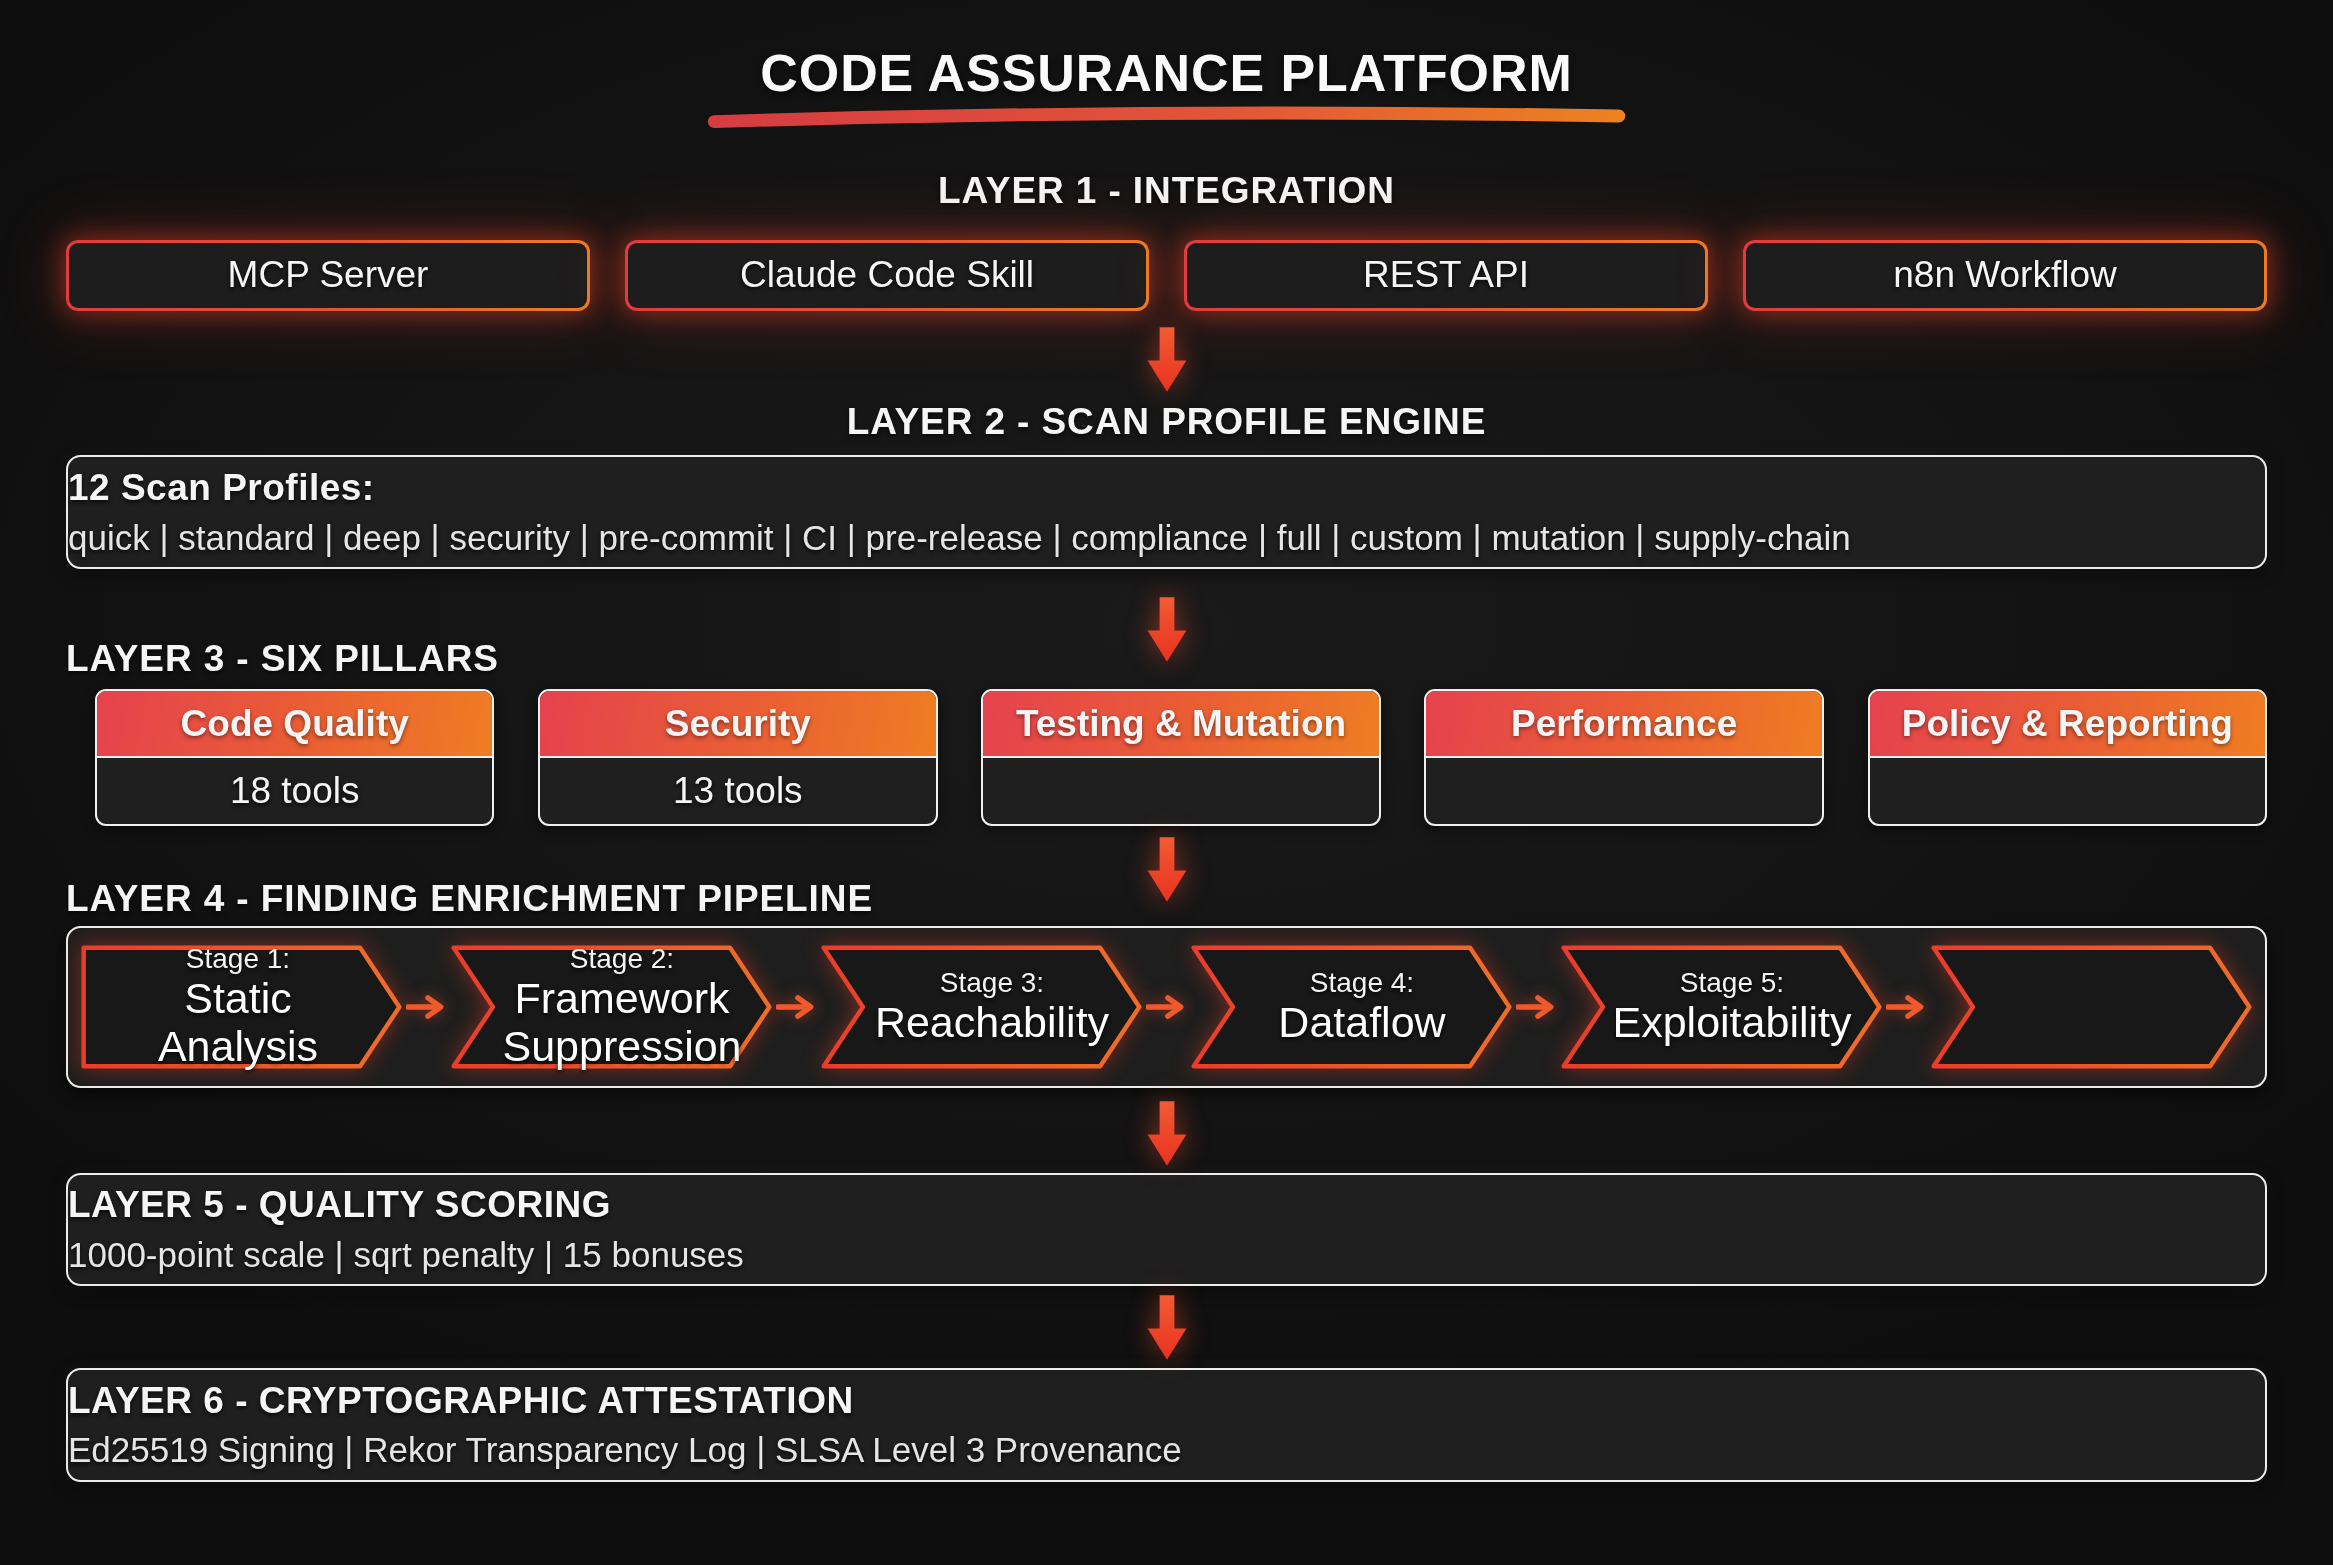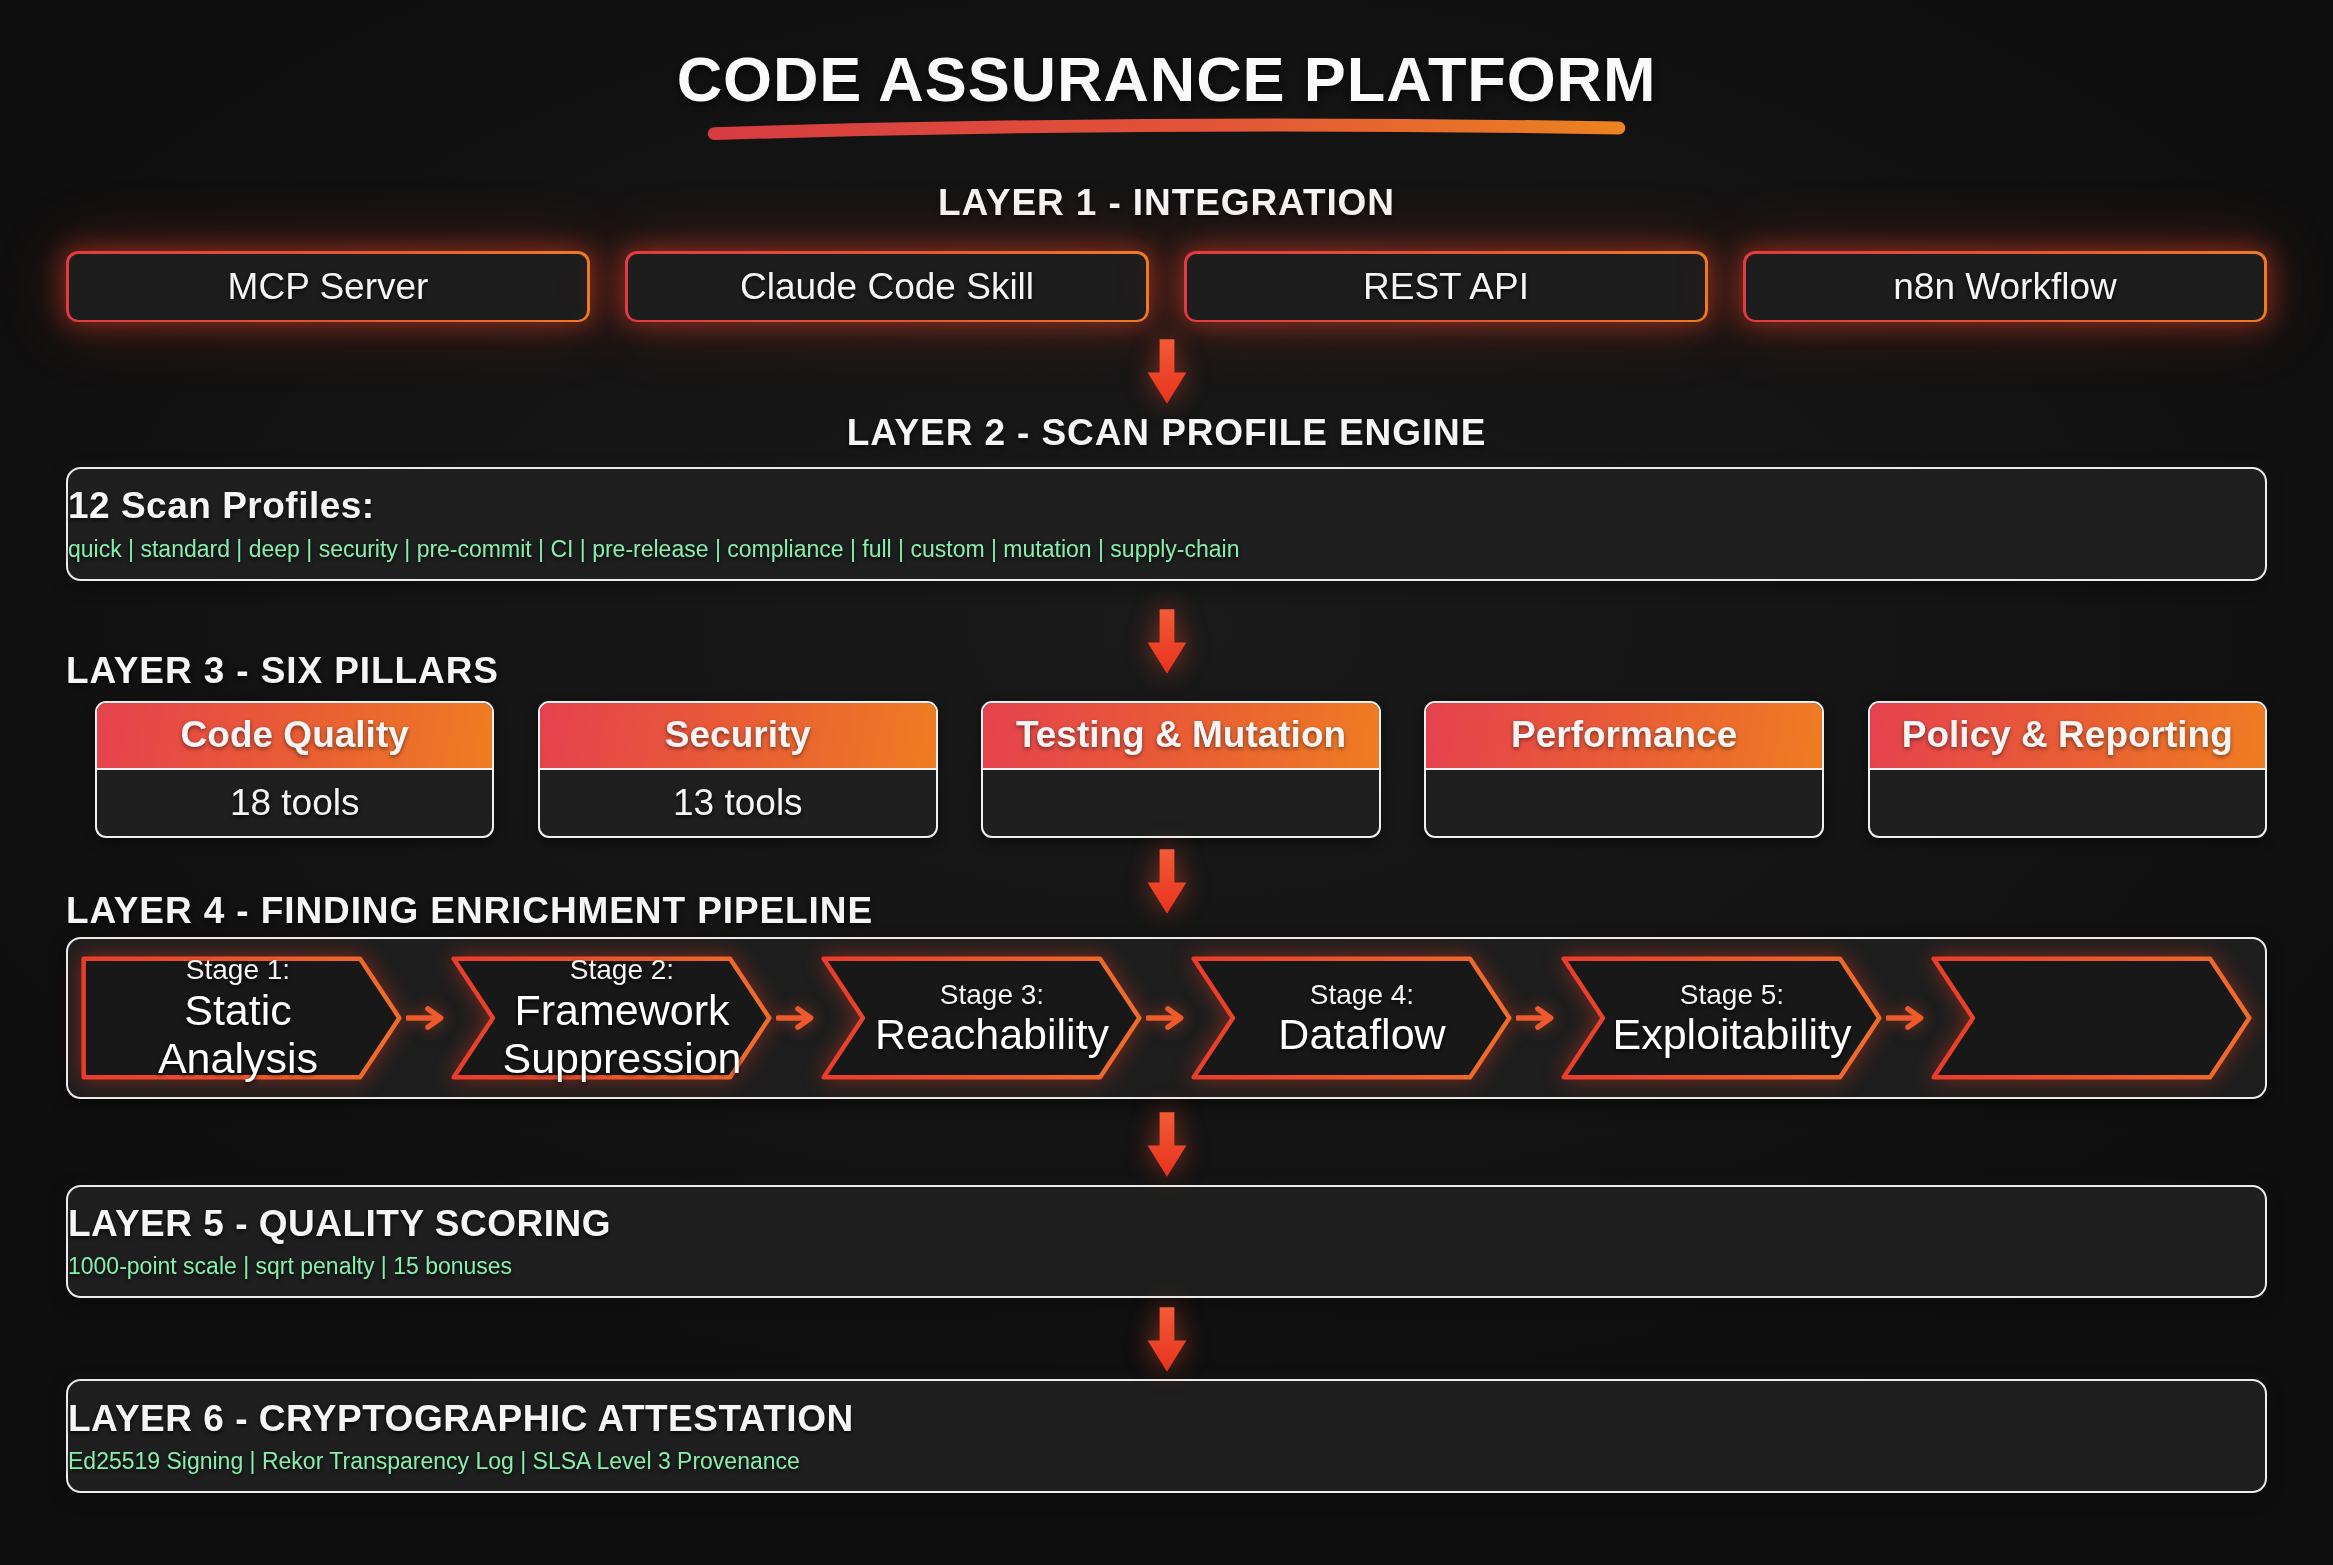--- a/index.html
+++ b/index.html
@@ -10,21 +10,21 @@
     padding:0 66px;
     overflow:hidden;
     background:radial-gradient(ellipse 62% 55% at 50% 40%, #1a1a1a 0%, #141414 55%, #0e0e0e 100%);
     font-family:"Liberation Sans","DejaVu Sans",sans-serif;
     color:#f5f5f5;
   }
   
   .page-title{
     margin:46px 0 0;
     text-align:center;
-    font-size:63px;
+    font-size:52px;
     font-weight:900;
     letter-spacing:0.9px;
     line-height:1.05;
     color:#fafafa;
     text-shadow:0 2.8px 7.4px rgba(0,0,0,.7);
   }
   .underline-svg{display:block;margin:3.7px auto 0;}
   
   .center-heading{
     text-align:center;
@@ -74,21 +74,21 @@
     border-radius:14.8px;
     background:#1f1f1f;
     box-shadow:0 4.6px 14.8px rgba(0,0,0,.55), 0 0 20px rgba(255,255,255,.05);
     display:flex;flex-direction:column;justify-content:center;
     gap:8.3px;
   }
   .l2-box{margin-top:14.8px;height:114px;}
   .l5-box{margin-top:7.4px;height:113px;}
   .l6-box{margin-top:7.4px;height:114px;}
   .wbox-title{font-size:37px;font-weight:700;letter-spacing:0.5px;text-shadow:0 1.8px 4.6px rgba(0,0,0,.8);}
-  .wbox-sub{font-size:23px;font-weight:400;color:#86efac;text-shadow:0 1.8px 4.6px rgba(0,0,0,.8);}
+  .wbox-sub{font-size:35px;font-weight:400;color:#e5e5e5;text-shadow:0 1.8px 4.6px rgba(0,0,0,.8);}
   
   .pillars-row{margin-top:11px;display:flex;gap:14.8px;height:137px;}
   .pillar{
     flex:1;
     box-sizing:border-box;
     border:2.8px solid #f0f0f0;
     border-radius:11px;
     overflow:hidden;
     background:#1f1f1f;
     box-shadow:0 3.7px 11px rgba(0,0,0,.5);

